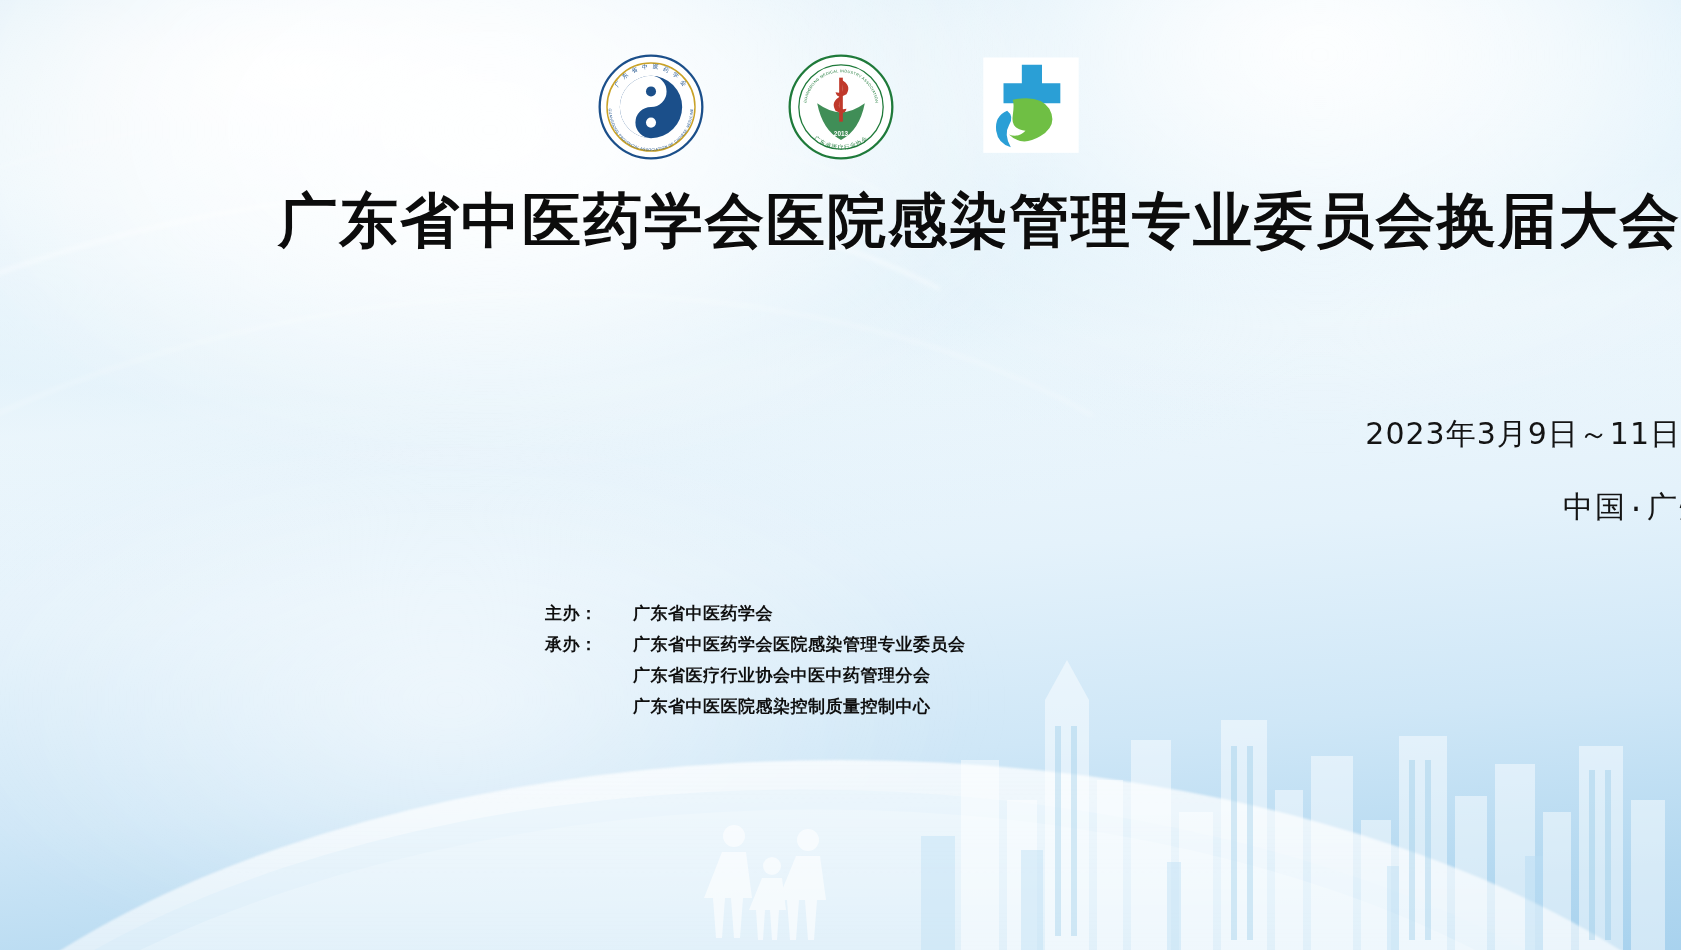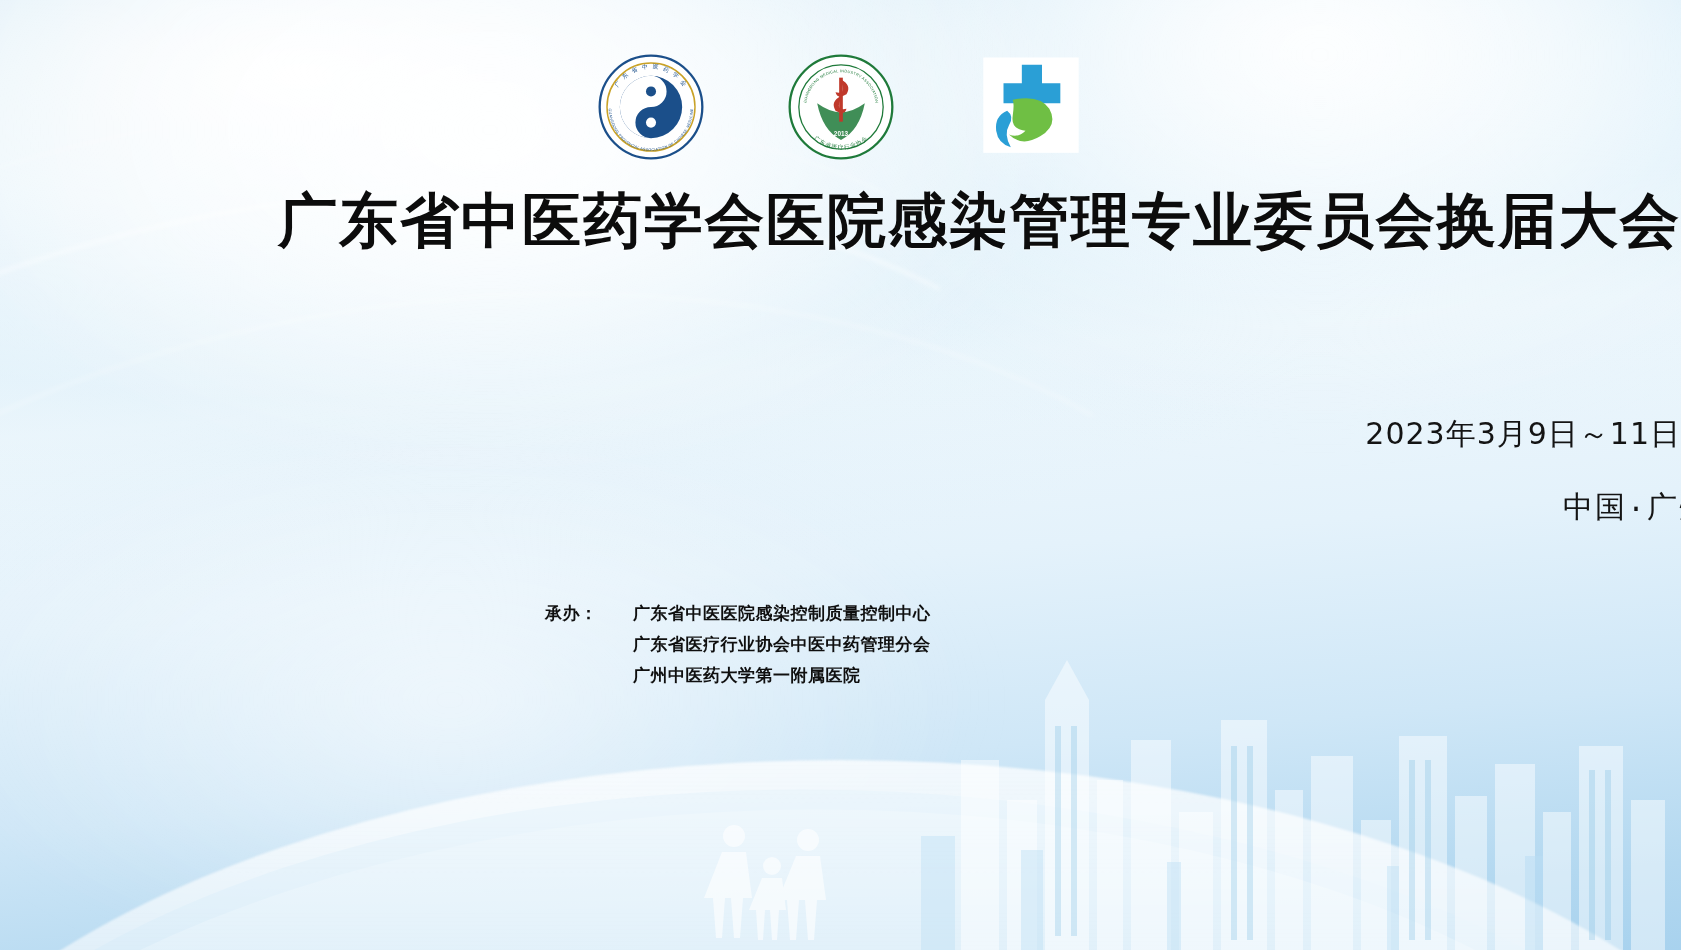--- a/index.html
+++ b/index.html
@@ -328,25 +328,31 @@
 
   <div class="headline">
     <div class="line1">广东省中医药学会医院感染管理专业委员会换届大会</div>
   </div>
 
   <div class="datetime">2023年3月9日～11日</div>
   <div class="place">中国·广州</div>
 
   <div class="orgs">
 
+    <div class="org-row">
+      <div class="org-label">主办：</div>
+      <div class="org-values">
+        <span class="org-value">广东省中医药学会</span>
+      </div>
+    </div>
 
     <div class="org-row">
       <div class="org-label">承办：</div>
       <div class="org-values">
+        <span class="org-value">广东省中医药学会医院感染管理专业委员会</span>
+        <span class="org-value">广东省医疗行业协会中医中药管理分会</span>
         <span class="org-value">广东省中医医院感染控制质量控制中心</span>
-        <span class="org-value">广东省医疗行业协会中医中药管理分会</span>
-        <span class="org-value">广州中医药大学第一附属医院</span>
       </div>
     </div>
 
   </div>
 
 </div>
 
 </body></html>

